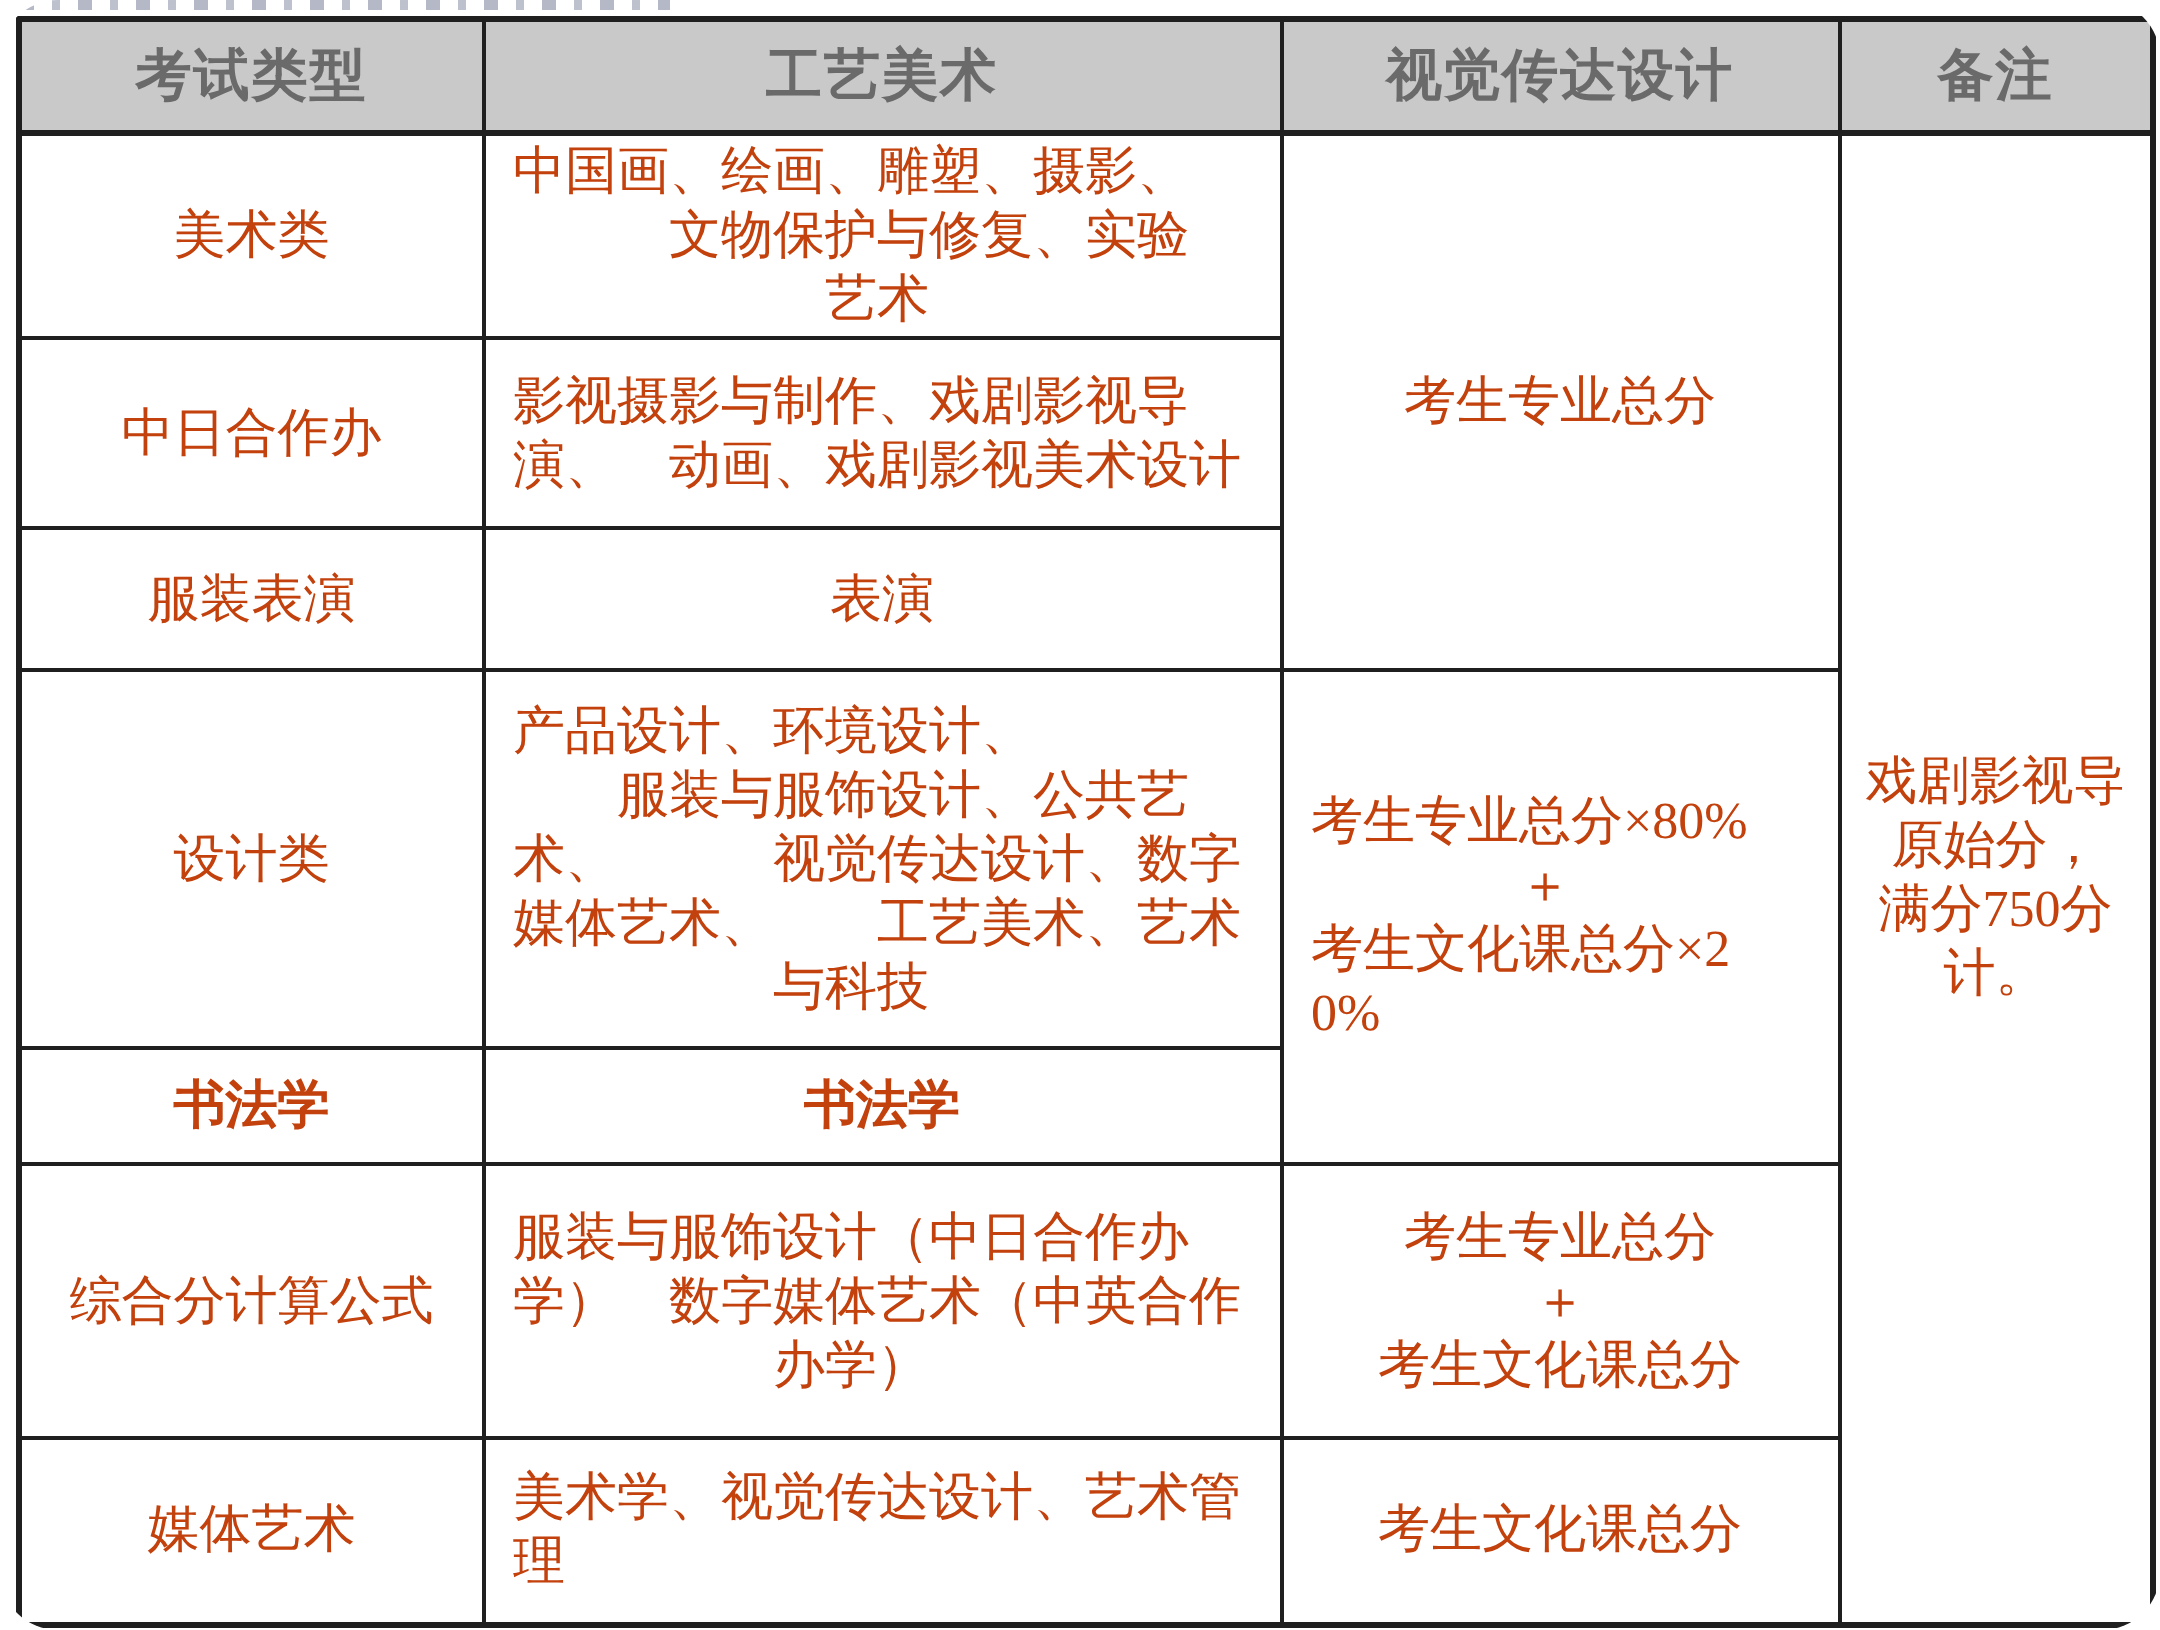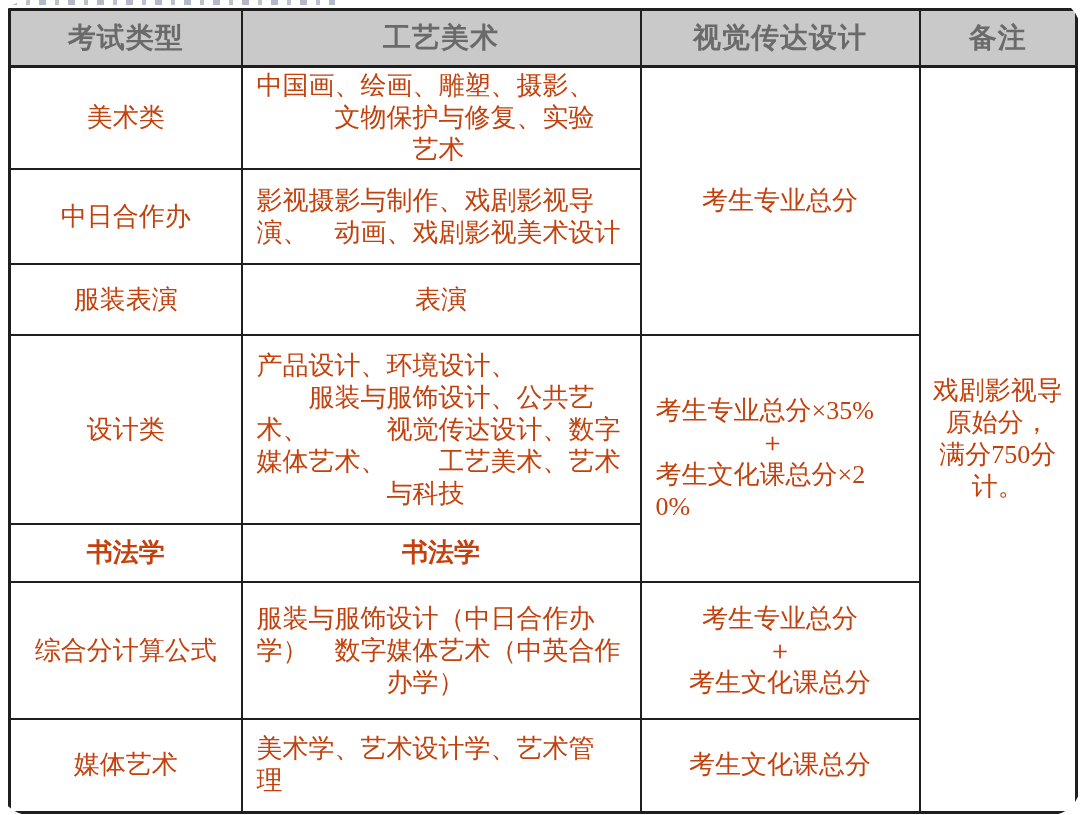--- a/index.html
+++ b/index.html
@@ -121,39 +121,39 @@
         <td>服装表演</td>
         <td>表演</td>
       </tr>
       <tr class="r4">
         <td>设计类</td>
         <td class="left">产品设计、环境设计、
 　　服装与服饰设计、公共艺
 术、　　　视觉传达设计、数字
 媒体艺术、　　工艺美术、艺术
 　　　　　与科技</td>
-        <td rowspan="2" class="left">考生专业总分×35%
+        <td rowspan="2" class="left">考生专业总分×80%
 　　　　＋
 考生文化课总分×2
 0%</td>
       </tr>
       <tr class="r5">
         <td>书法学</td>
         <td>书法学</td>
       </tr>
       <tr class="r6">
         <td>综合分计算公式</td>
         <td class="left">服装与服饰设计（中日合作办
 学）　数字媒体艺术（中英合作
 　　　　　办学）</td>
         <td>考生专业总分
 ＋
 考生文化课总分</td>
       </tr>
       <tr class="r7">
         <td>媒体艺术</td>
-        <td class="left">美术学、艺术设计学、艺术管
+        <td class="left">美术学、视觉传达设计、艺术管
 理</td>
         <td>考生文化课总分</td>
       </tr>
     </tbody>
   </table>
 </div>
 
 </body></html>

